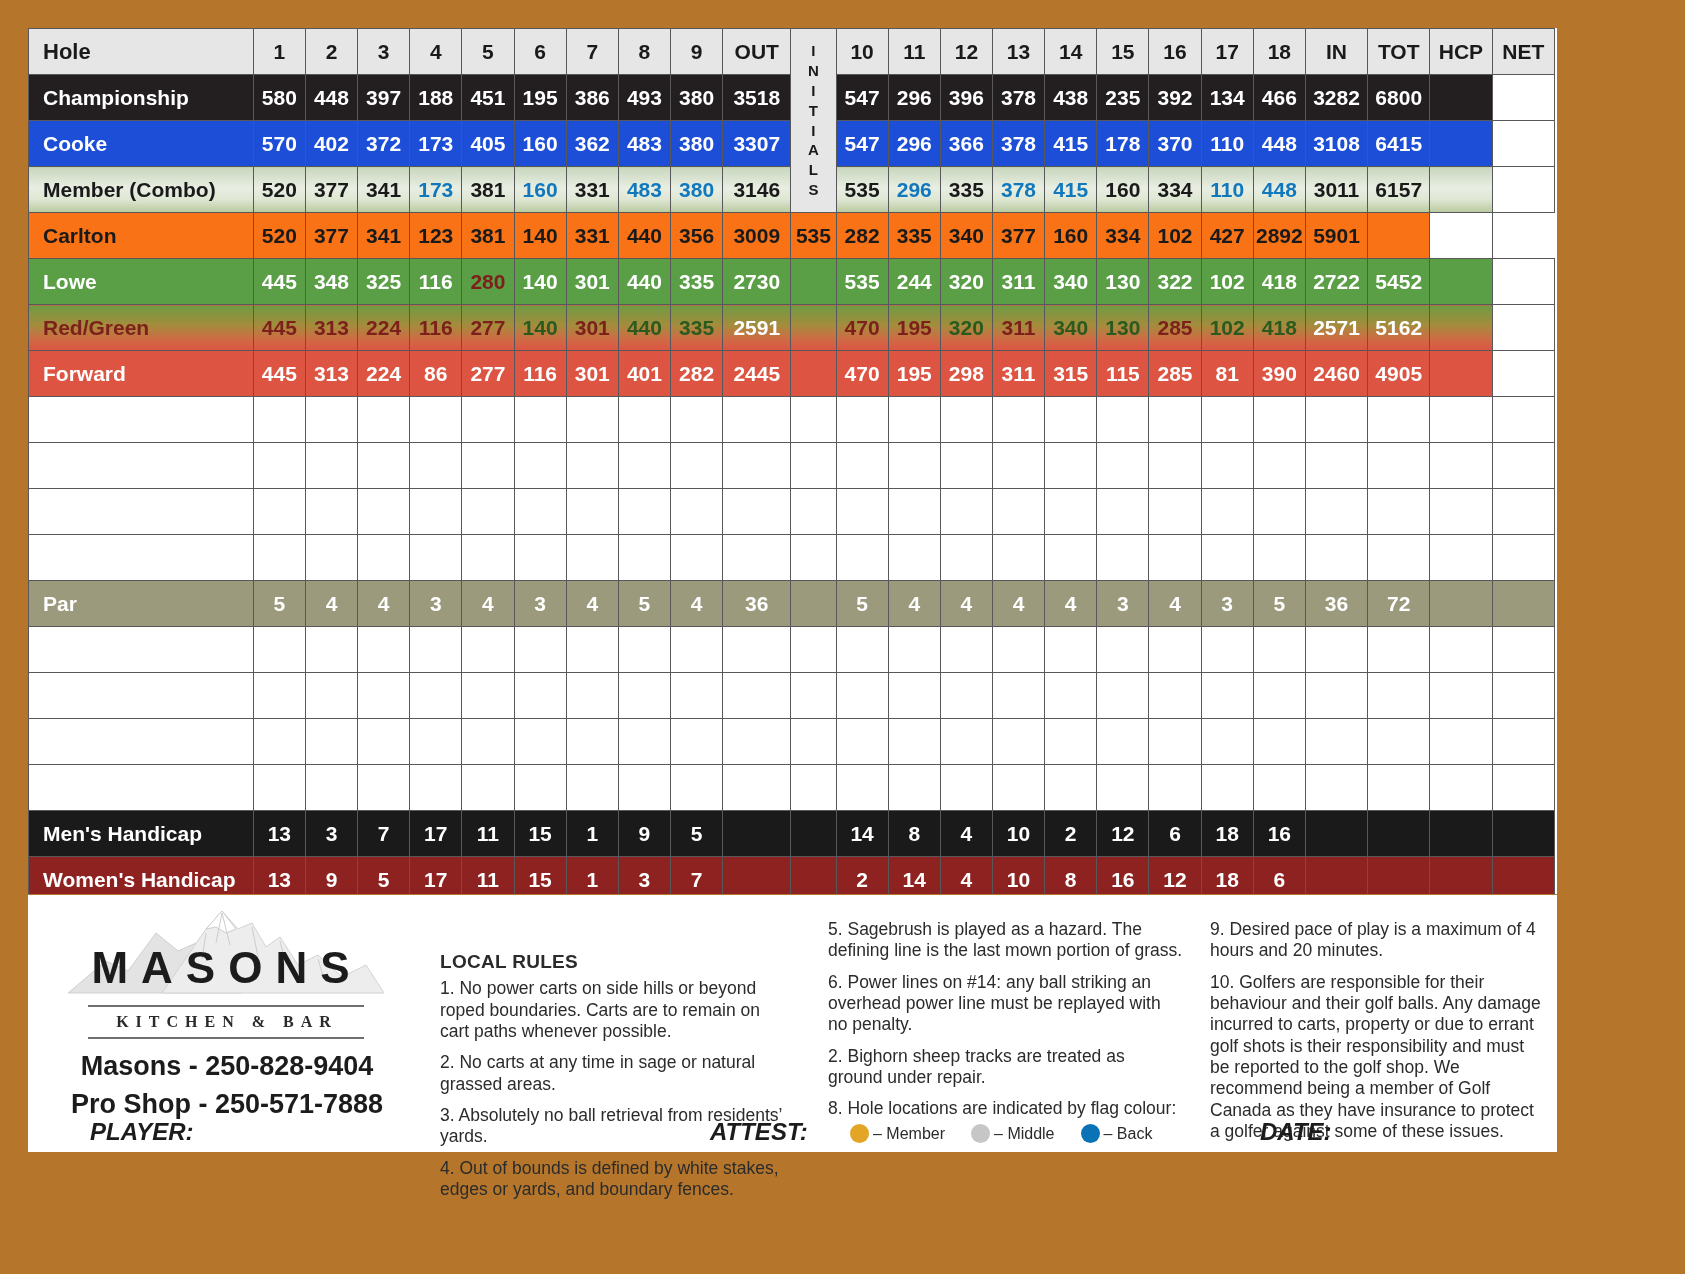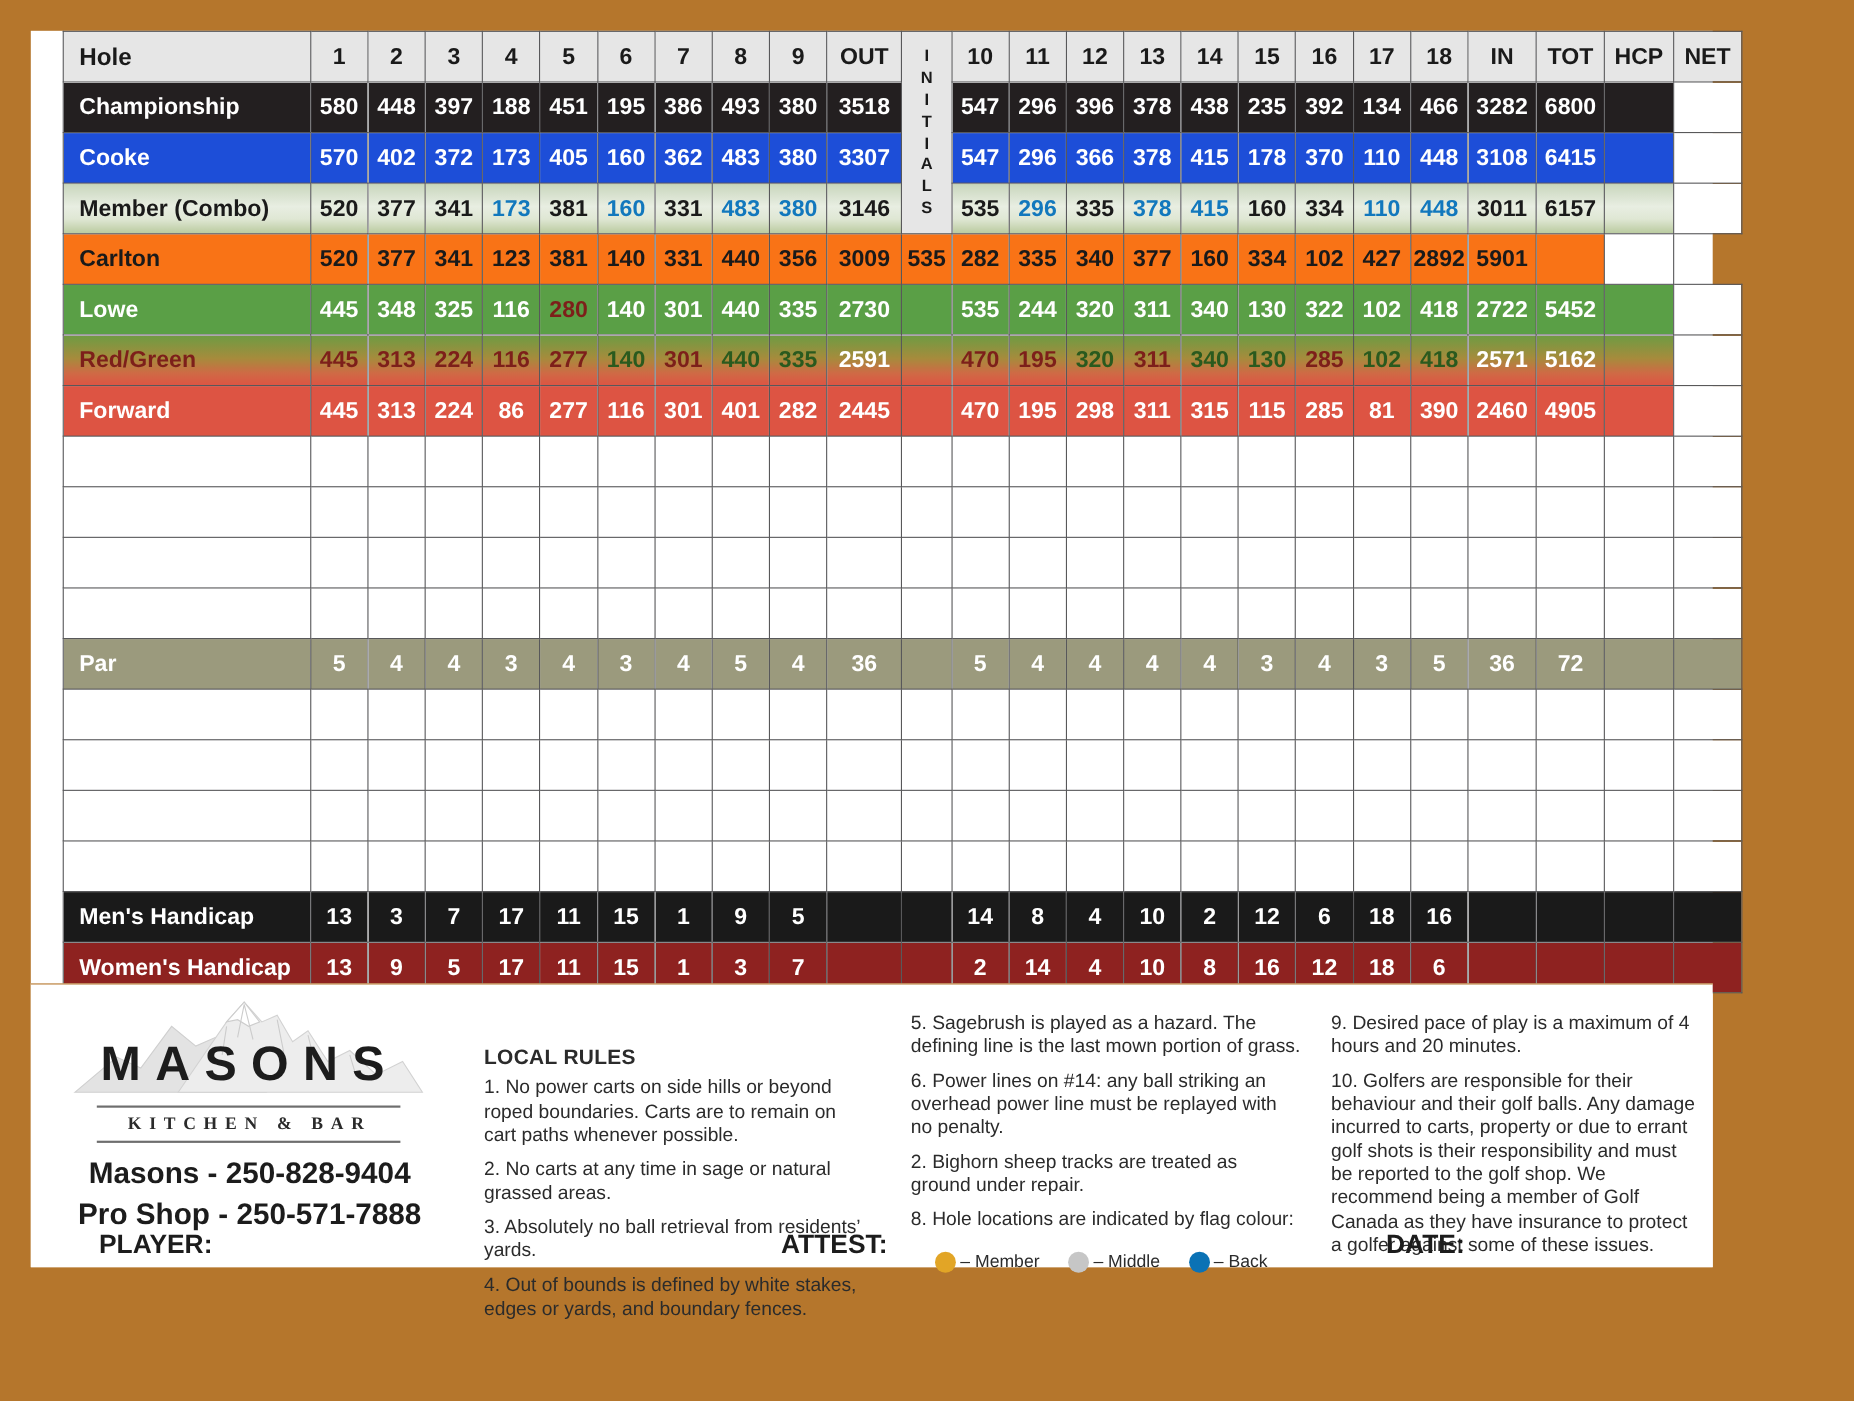--- a/index.html
+++ b/index.html
@@ -15,21 +15,20 @@
     width:1529px; height:1124px;
     background:#ffffff;
     box-sizing:border-box;
   }
 
   
   table.sc{
     border-collapse:collapse;
     table-layout:fixed;
     width:1527px;
-    margin-left:29px;
   }
   table.sc td, table.sc th{
     border:1px solid #58585a;
     padding:0;
     height:45px;
     text-align:center;
     vertical-align:middle;
     font-weight:bold;
     font-size:21px;
     overflow:hidden;
@@ -116,21 +115,21 @@
   .rcol2{left:800px;width:355px;top:24px;}
   .rcol3{left:1182px;width:335px;top:24px;}
   .flagleg{display:flex;align-items:center;gap:4px;margin-top:2px;padding-left:22px;font-size:16px;}
   .dot{width:19px;height:19px;border-radius:50%;display:inline-block;}
   .dot.front{background:#e2a526;}
   .dot.middle{background:#c6c6c6;}
   .dot.back{background:#0b72b5;}
   .flagleg .sp{display:inline-block;width:18px;}
 
   .footrow{position:absolute;left:0;top:1090px;width:1529px;height:34px;}
-  .foot{position:absolute;font-size:24px;font-weight:bold;color:#1c1c1c;}
+  .foot{position:absolute;font-size:24px;font-weight:bold;color:#1c1c1c;font-style:italic;}
   .foot.player{left:62px;}
   .foot.attest{left:682px;}
   .foot.date{left:1232px;}
 </style>
 </head>
 <body>
 
 <div class="card">
 
   <table class="sc">
@@ -707,21 +706,21 @@
       <p>1. No power carts on side hills or beyond roped boundaries. Carts are to remain on cart paths whenever possible.</p>
       <p>2. No carts at any time in sage or natural grassed areas.</p>
       <p>3. Absolutely no ball retrieval from residents’ yards.</p>
       <p>4. Out of bounds is defined by white stakes, edges or yards, and boundary fences.</p>
     </div>
 
     <div class="rules-col rcol2">
       <p>5. Sagebrush is played as a hazard. The defining line is the last mown portion of grass.</p>
       <p>6. Power lines on #14: any ball striking an overhead power line must be replayed with no penalty.</p>
       <p>2. Bighorn sheep tracks are treated as ground under repair.</p>
-      <p style="margin-bottom:18px">8. Hole locations are indicated by flag colour:</p>
+      <p style="margin-bottom:4px">8. Hole locations are indicated by flag colour:</p>
       <div class="flagleg">
         <span class="dot front"></span>
         <span>– Member</span>
         <span class="sp"></span>
         <span class="dot middle"></span>
         <span>– Middle</span>
         <span class="sp"></span>
         <span class="dot back"></span>
         <span>– Back</span>
       </div>

